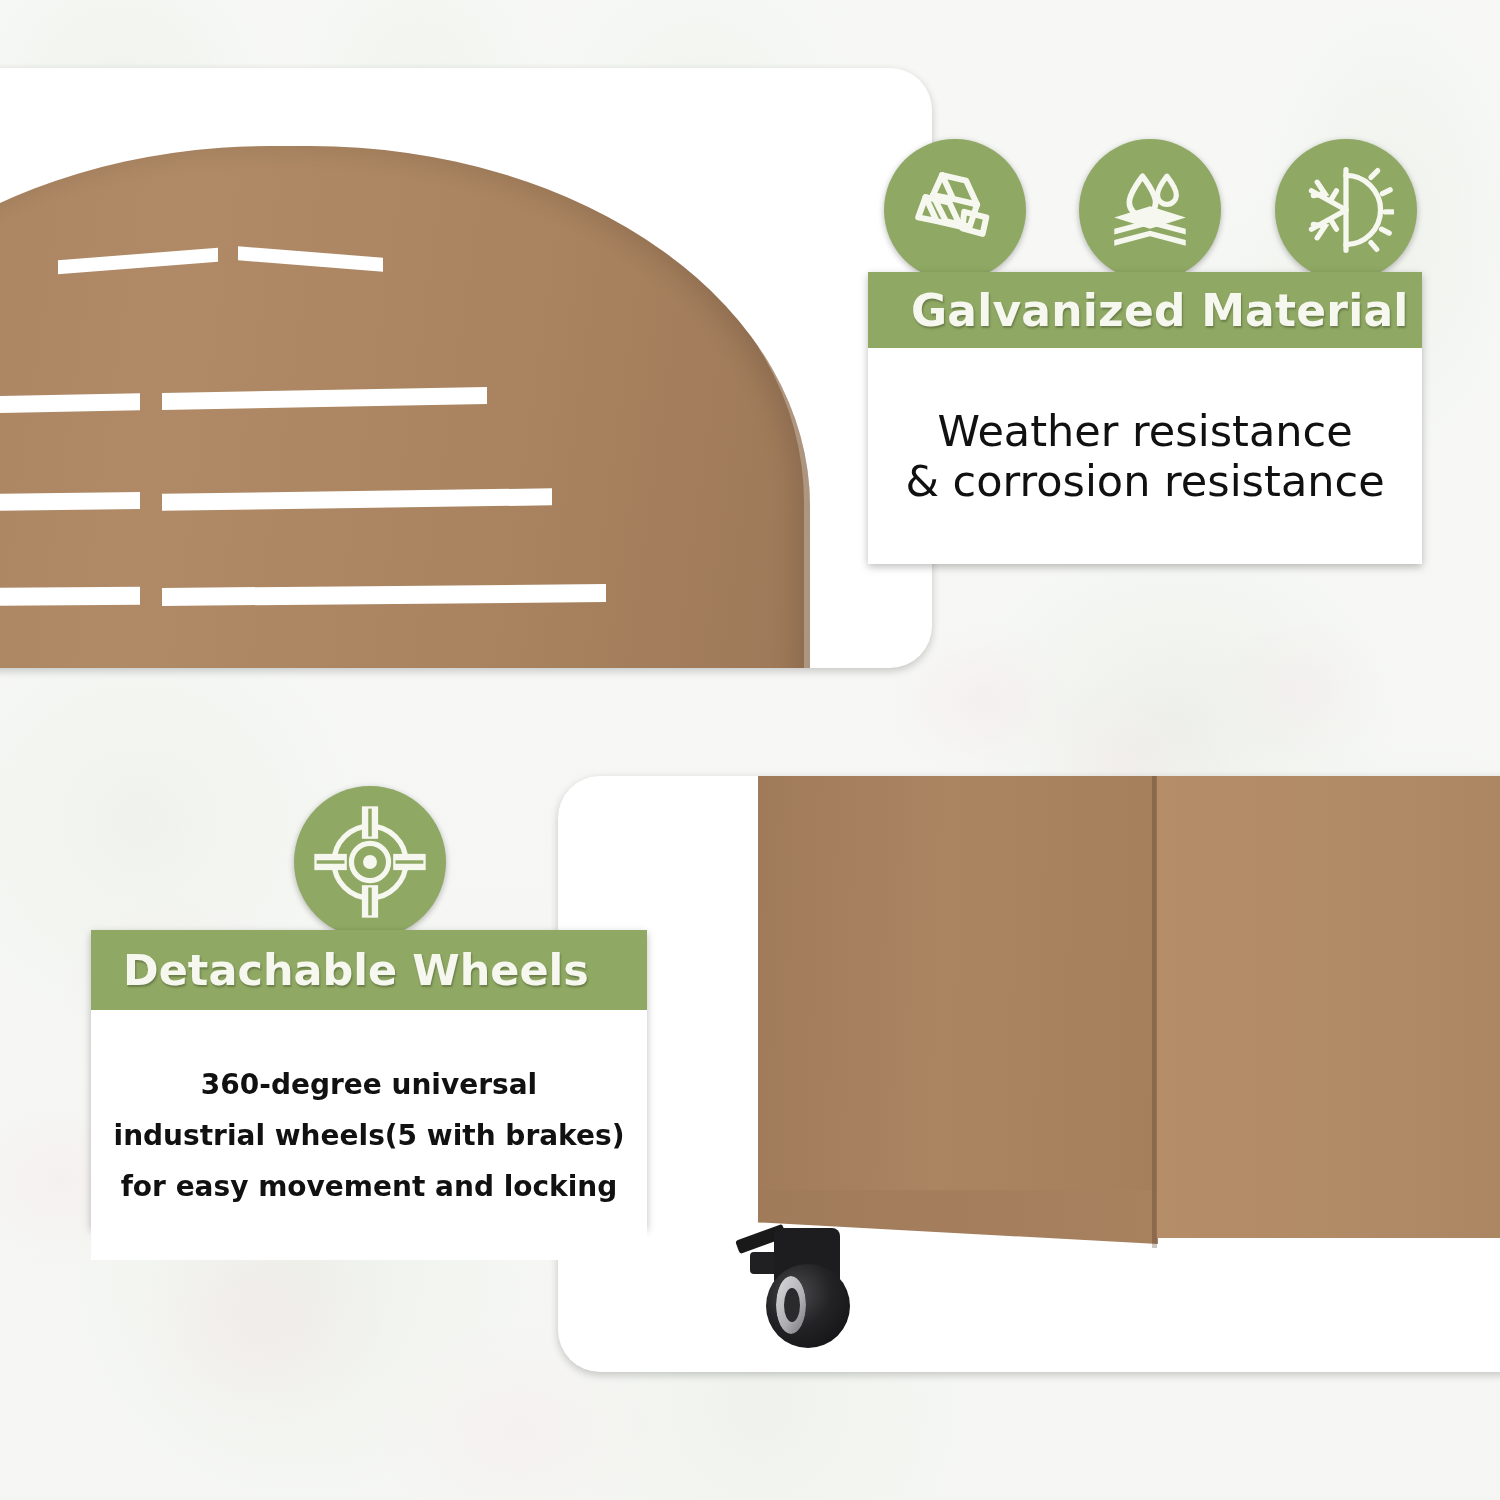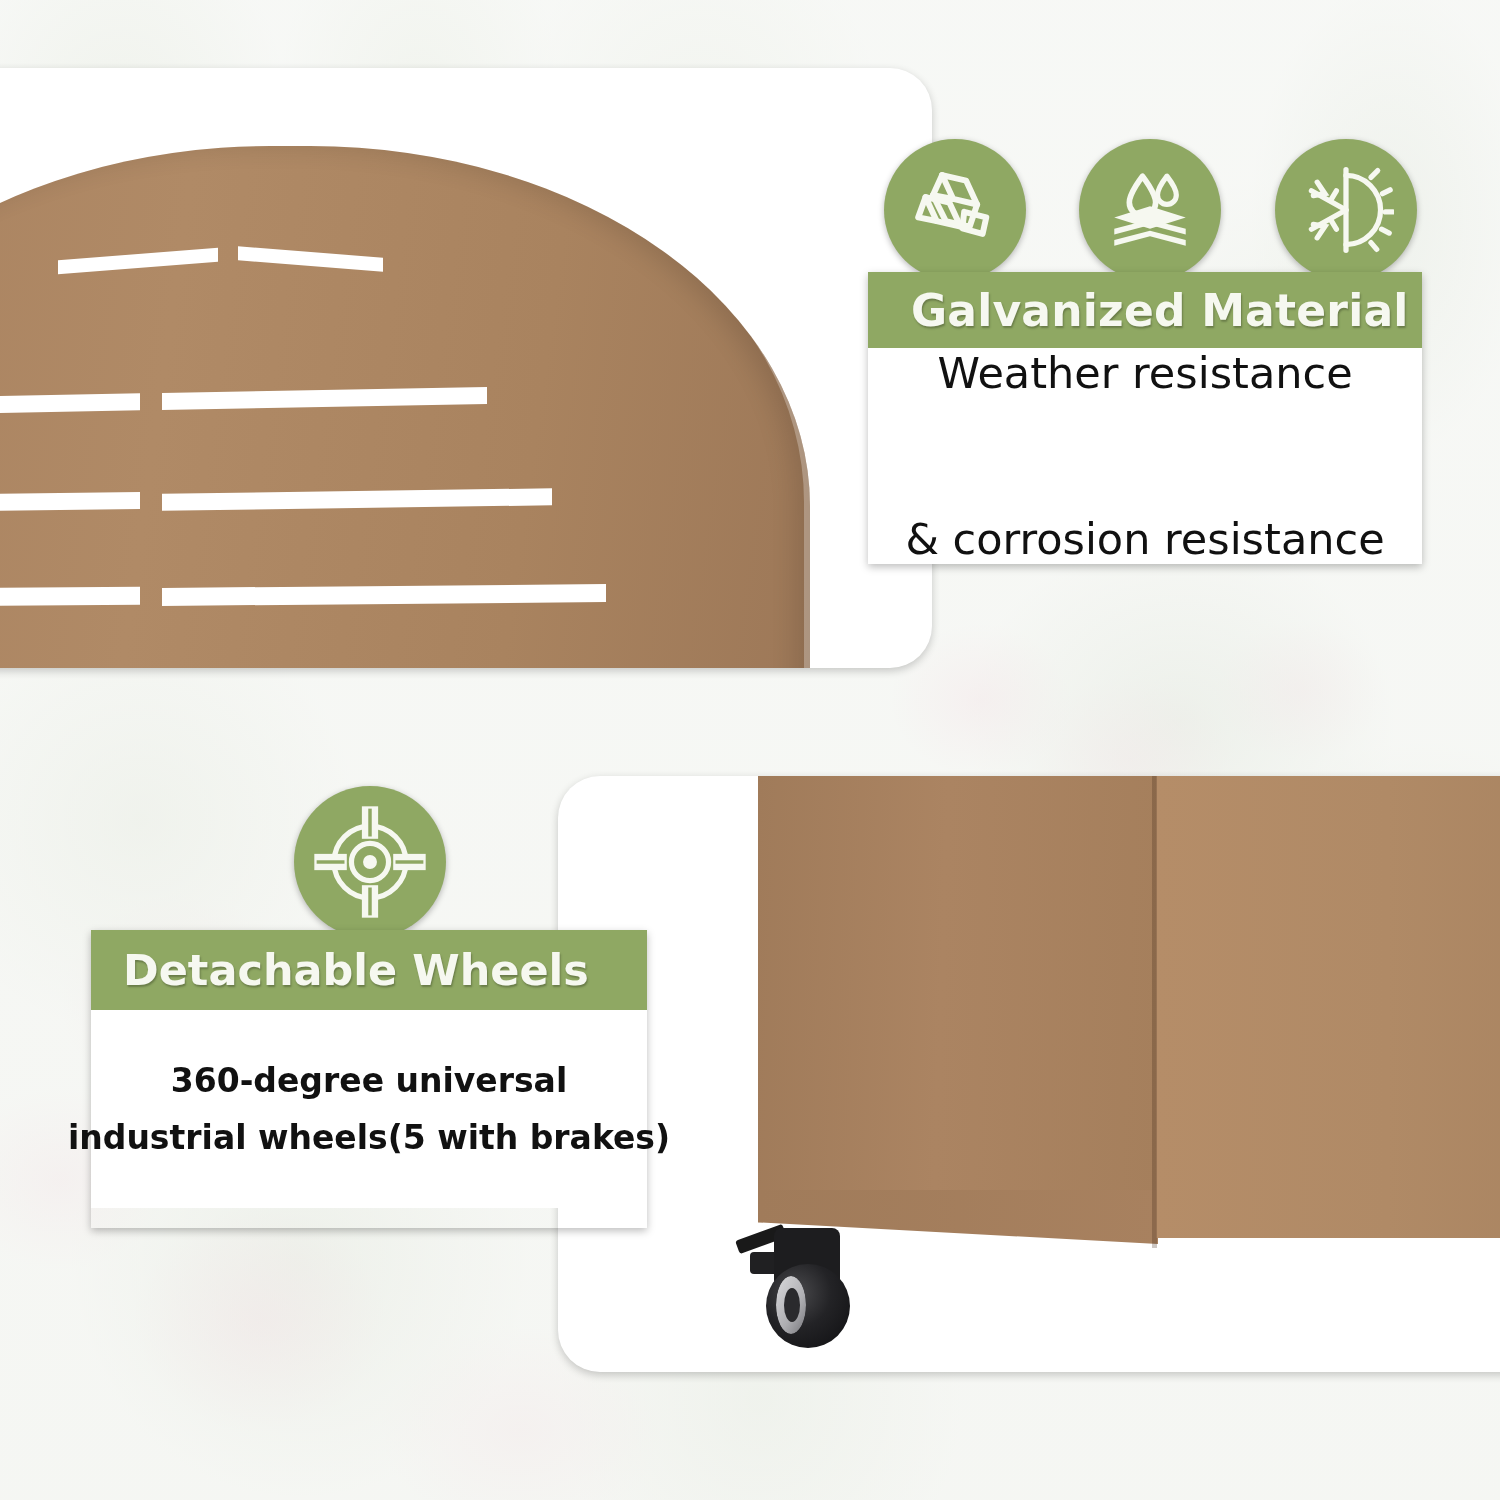--- a/index.html
+++ b/index.html
@@ -151,26 +151,26 @@
   .info-body {
     background:#ffffff;
     color:#111111;
     display:flex; flex-direction:column; align-items:center; justify-content:center;
   }
   .info-body .line { white-space:nowrap; }
 
   
   #card-galvanized { left:868px; top:272px; width:554px; height:292px; }
   #card-galvanized .info-head { height:76px; font-size:44px; padding-left:43px; letter-spacing:.2px; }
-  #card-galvanized .info-body { height:216px; font-size:43px;justify-content:space-between; }
+  #card-galvanized .info-body { height:216px; font-size:43px; }
 
   
   #card-wheels { left:91px; top:930px; width:556px; height:298px; }
   #card-wheels .info-head { height:80px; font-size:43px; padding-left:32px; }
-  #card-wheels .info-body { height:198px; gap:18px; font-size:33px; font-weight:bold; }
+  #card-wheels .info-body { height:250px; gap:18px; font-size:28px; font-weight:bold; }
 </style>
 </head>
 <body>
 
 <div class="bg">
   <div class="bg-foliage"></div>
   <div class="bg-blooms"></div>
   <div class="bg-wash"></div>
 </div>
 
@@ -284,14 +284,15 @@
     <div class="line">Weather resistance</div>
     <div class="line">&amp; corrosion resistance</div>
   </div>
 </div>
 
 <div class="info-card" id="card-wheels">
   <div class="info-head">Detachable Wheels</div>
   <div class="info-body">
     <div class="line">360-degree universal</div>
     <div class="line">industrial wheels(5 with brakes)</div>
+    <div class="line">for easy movement and locking</div>
   </div>
 </div>
 
 </body></html>

